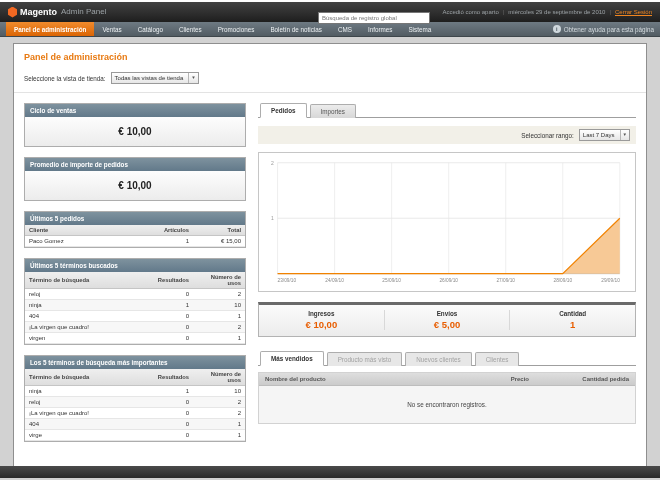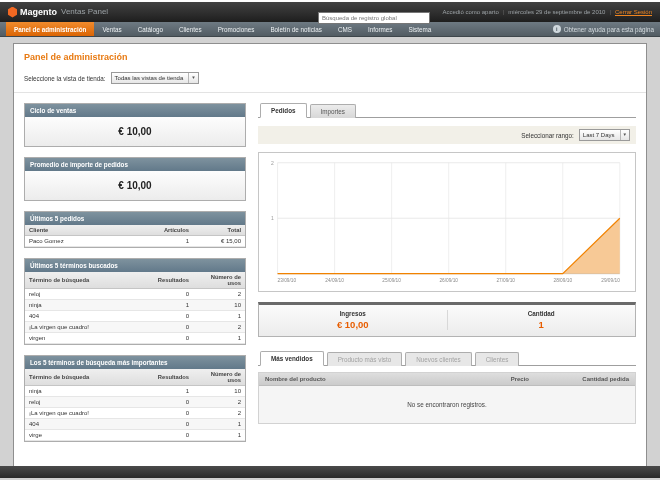--- a/index.html
+++ b/index.html
@@ -98,21 +98,21 @@
 </head>
 <body>
 
 <div class="screen">
   <div class="top-strip"></div>
 
   <header class="top-header">
     <div class="logo">
       <span class="logo-badge"></span>
       <span class="logo-text">Magento</span>
-      <span class="logo-suffix">Ventas Panel</span>
+      <span class="logo-suffix">Admin Panel</span>
     </div>
     <div class="search-wrap">
       <input class="search-input" placeholder="Búsqueda de registro global" style="">
     </div>
     <div class="header-right">
       <span>Accedió como aparto</span>
       <span class="sep">|</span>
       <span>miércoles 29 de septiembre de 2010</span>
       <span class="sep">|</span>
       <a class="logout">Cerrar Sesión</a>
@@ -301,20 +301,24 @@
               <polyline points="18,122 80,122 142,122 204,122 266,122 328,122 390,64" fill="none" stroke="#f18200" stroke-width="1.3"></polyline>
             </svg>
           </div>
 
         <div class="stats-row">
             <div class="stat">
        <div class="stat-label">Ingresos</div>
        <div class="stat-value">€ 10,00</div>
      </div>
             <div class="stat">
+       <div class="stat-label">Envíos</div>
+       <div class="stat-value">€ 5,00</div>
+     </div>
+            <div class="stat">
        <div class="stat-label">Cantidad</div>
        <div class="stat-value">1</div>
      </div>
           </div>
 
         <div class="tabs-row bottom">
             <span class="tab active">Más vendidos</span>
             <span class="tab disabled">Producto más visto</span>
             <span class="tab disabled">Nuevos clientes</span>
             <span class="tab disabled">Clientes</span>

